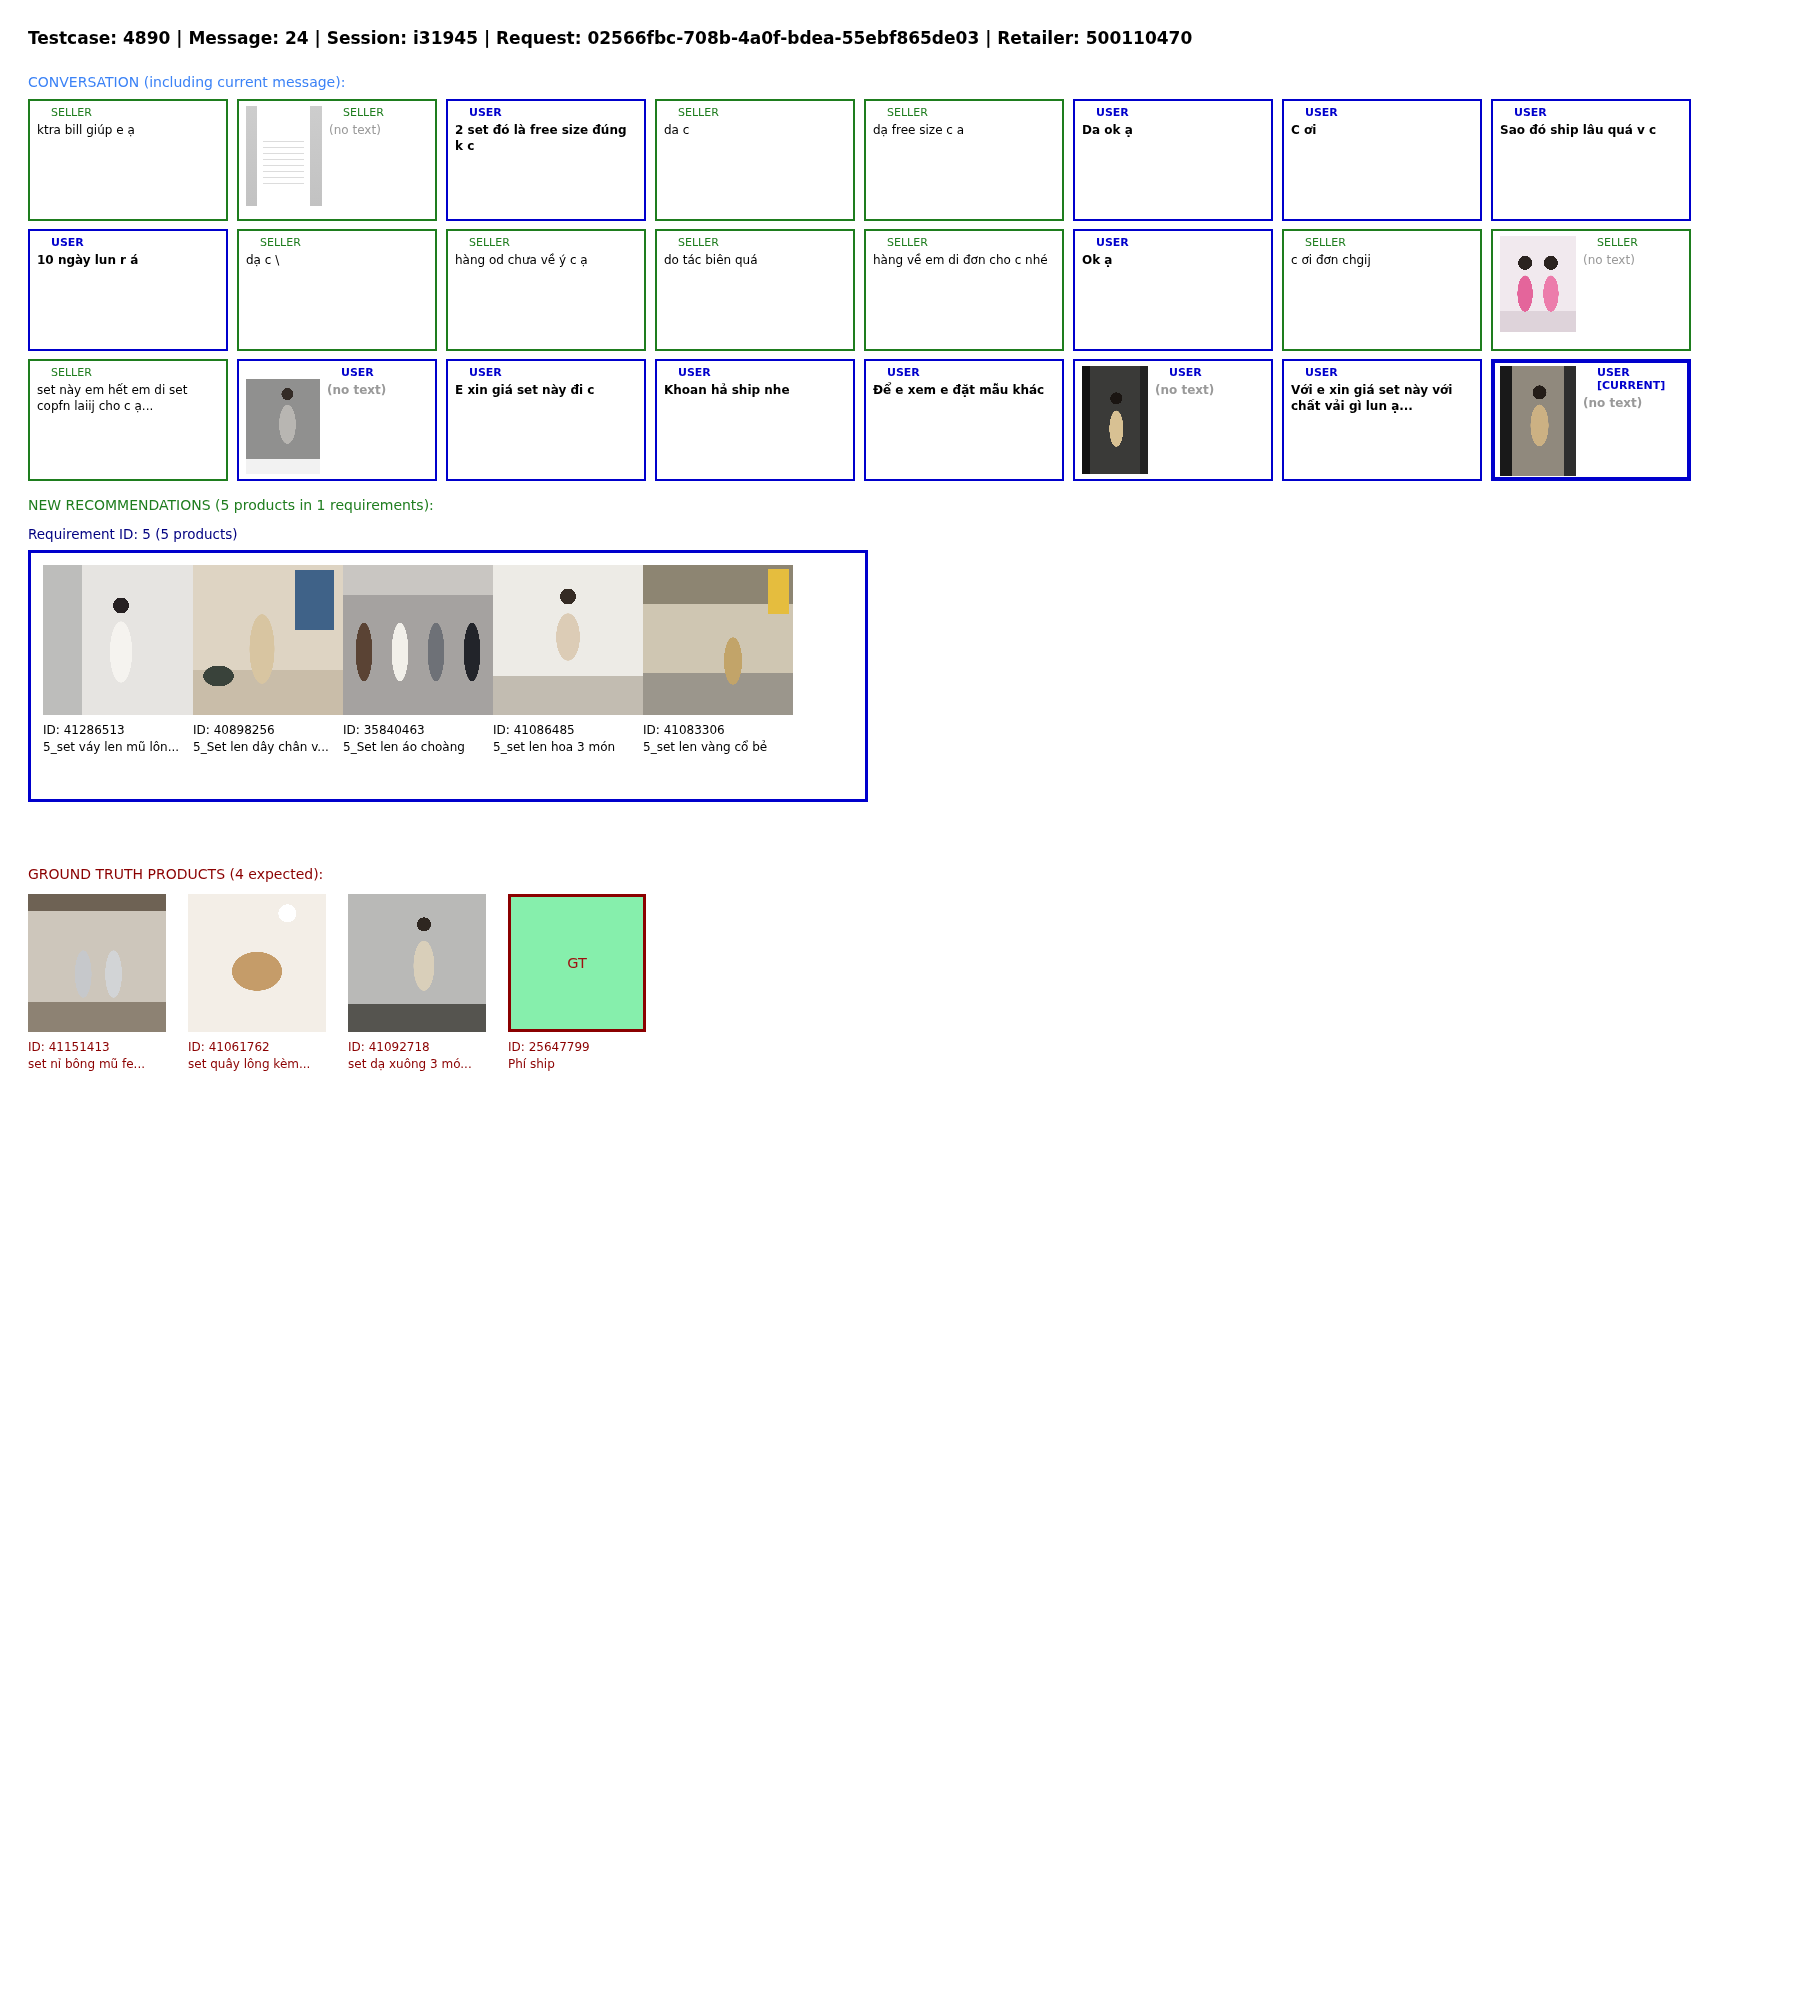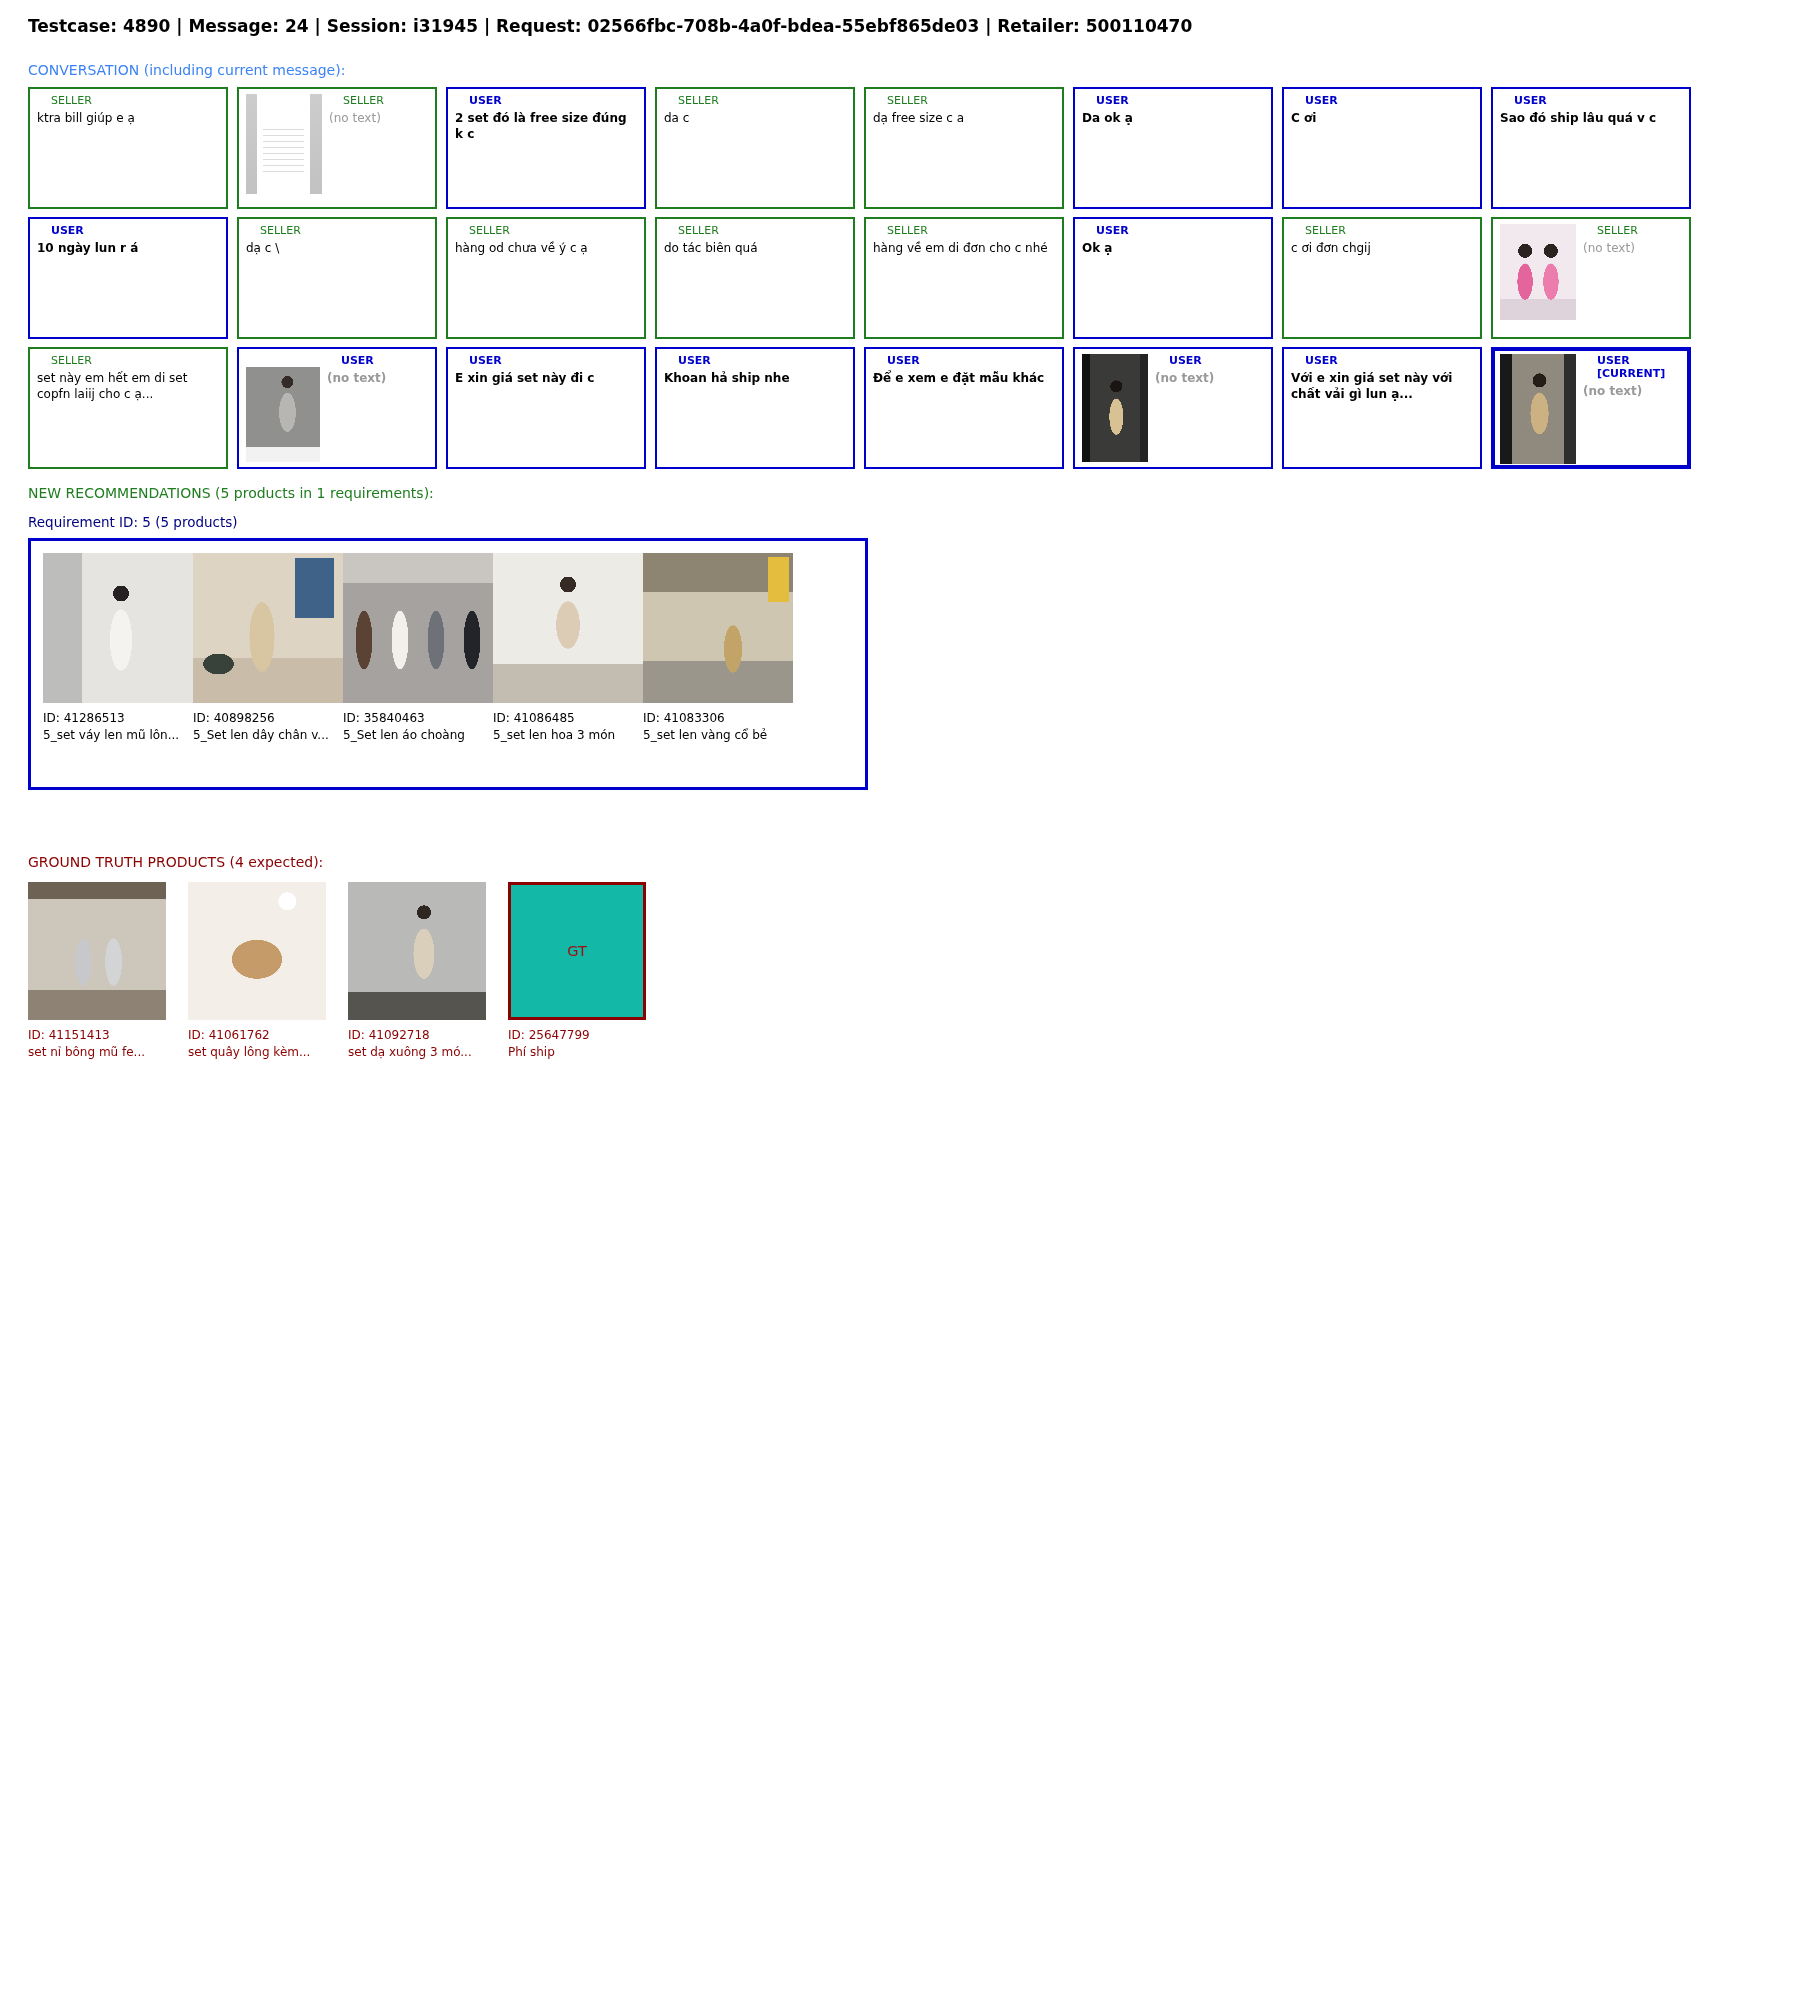--- a/index.html
+++ b/index.html
@@ -1,21 +1,21 @@
 <!DOCTYPE html>
 <html><head>
 <meta charset="utf-8">
 <style>
   html,body{margin:0;padding:0;background:#ffffff;}
   body{
     width:1800px;min-height:2000px;
     font-family:"DejaVu Sans","Liberation Sans",sans-serif;
     color:#000;
   }
-  .page{padding:16px 0 0 28px;}
+  .page{padding:28px 0 0 28px;}
   .page-title{font-size:17px;font-weight:bold;margin:0 0 0 0;}
   .section-heading{font-size:14px;margin-top:26px;}
   .conv-heading{color:#3b82f6;}
   .rec-heading{color:#1e7d1e;margin-top:16px;}
   .req-heading{color:#000080;font-size:13.5px;margin-top:13px;}
   .gt-heading{color:#8b0000;margin-top:64px;}
 
   
   .conv-grid{
     display:grid;
@@ -121,21 +121,21 @@
       linear-gradient(#6e6254 0 12%,#cdc6bb 12% 78%,#8d8273 78% 100%);}
   .img-gt-2{background:
       radial-gradient(circle 9px at 72% 14%,#ffffff 0 99%,transparent 100%),
       radial-gradient(ellipse 36px 28px at 50% 56%,#c59c69 0 69%,transparent 70%),
       linear-gradient(#f3eee7 0 100%);}
   .img-gt-3{background:
       radial-gradient(ellipse 15px 36px at 55% 52%,#d9cfba 0 69%,transparent 70%),
       radial-gradient(circle 7px at 55% 22%,#2e2620 0 99%,transparent 100%),
       linear-gradient(#b9b9b7 0 80%,#55544f 80% 100%);}
   .gt-ph{
-    background:#14b8a6;border:3px solid #8b0000;color:#a01010;
+    background:#86efac;border:3px solid #8b0000;color:#a01010;
     display:flex;align-items:center;justify-content:center;font-size:14.5px;}
   .gt-id,.gt-name{color:#8b0000;font-size:12px;line-height:1.4;}
   .gt-id{margin-top:7px;}
 </style>
 </head>
 <body>
 
 <div class="page">
 
   <div class="page-title">Testcase: 4890 | Message: 24 | Session: i31945 | Request: 02566fbc-708b-4a0f-bdea-55ebf865de03 | Retailer: 500110470</div>

